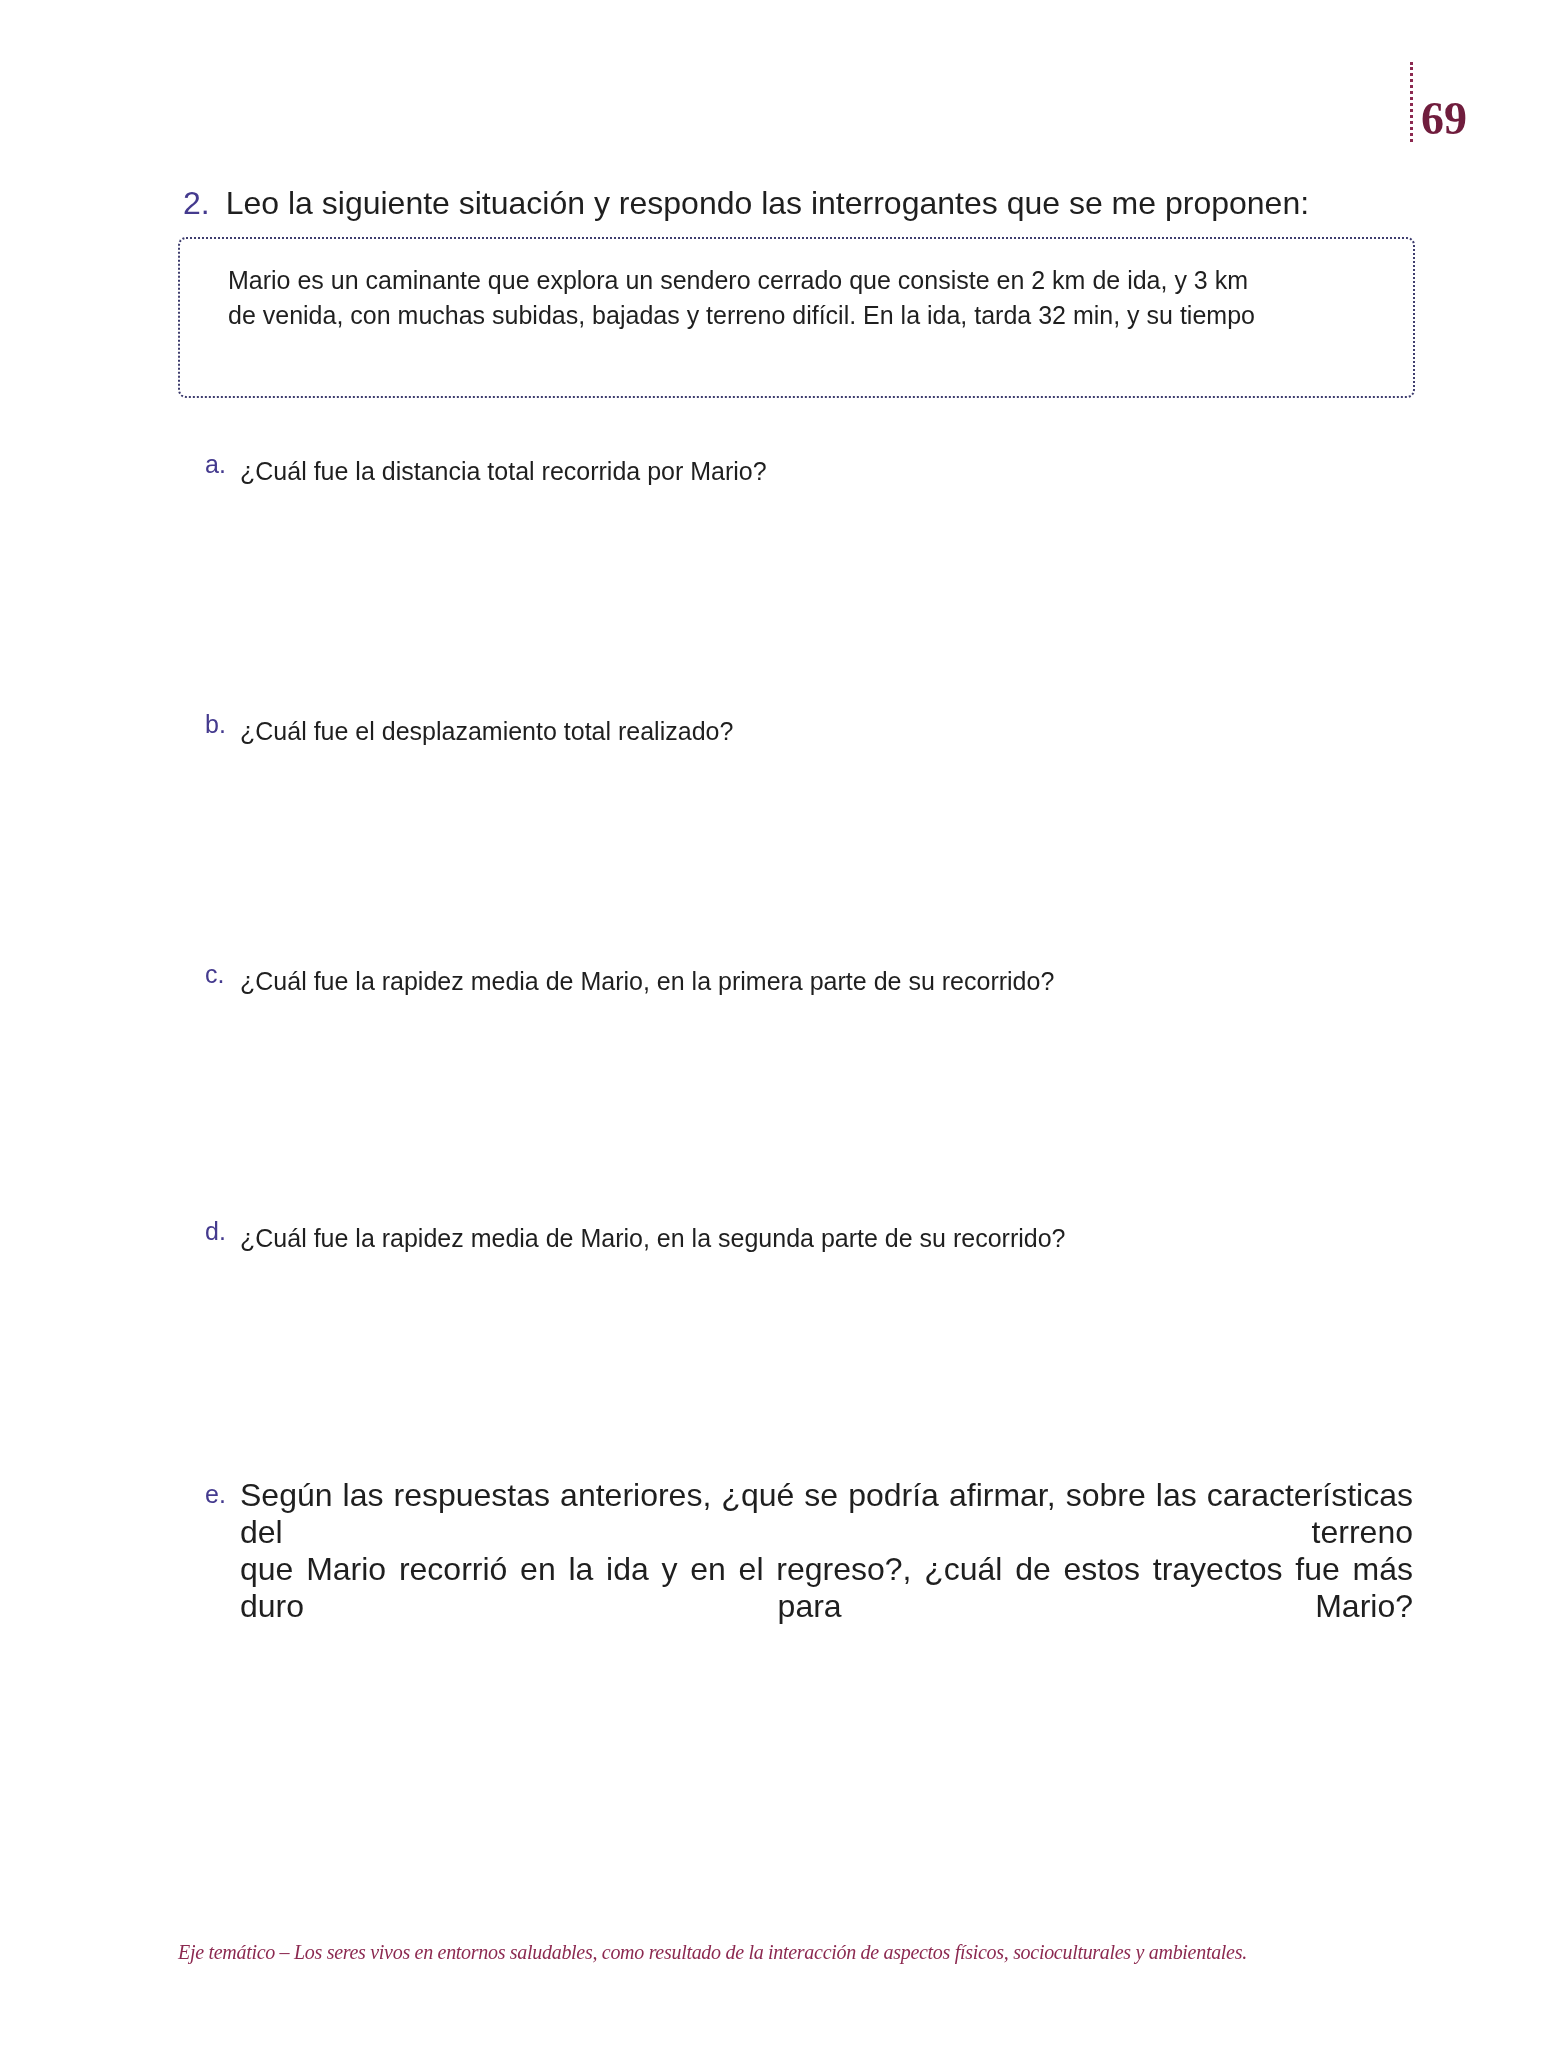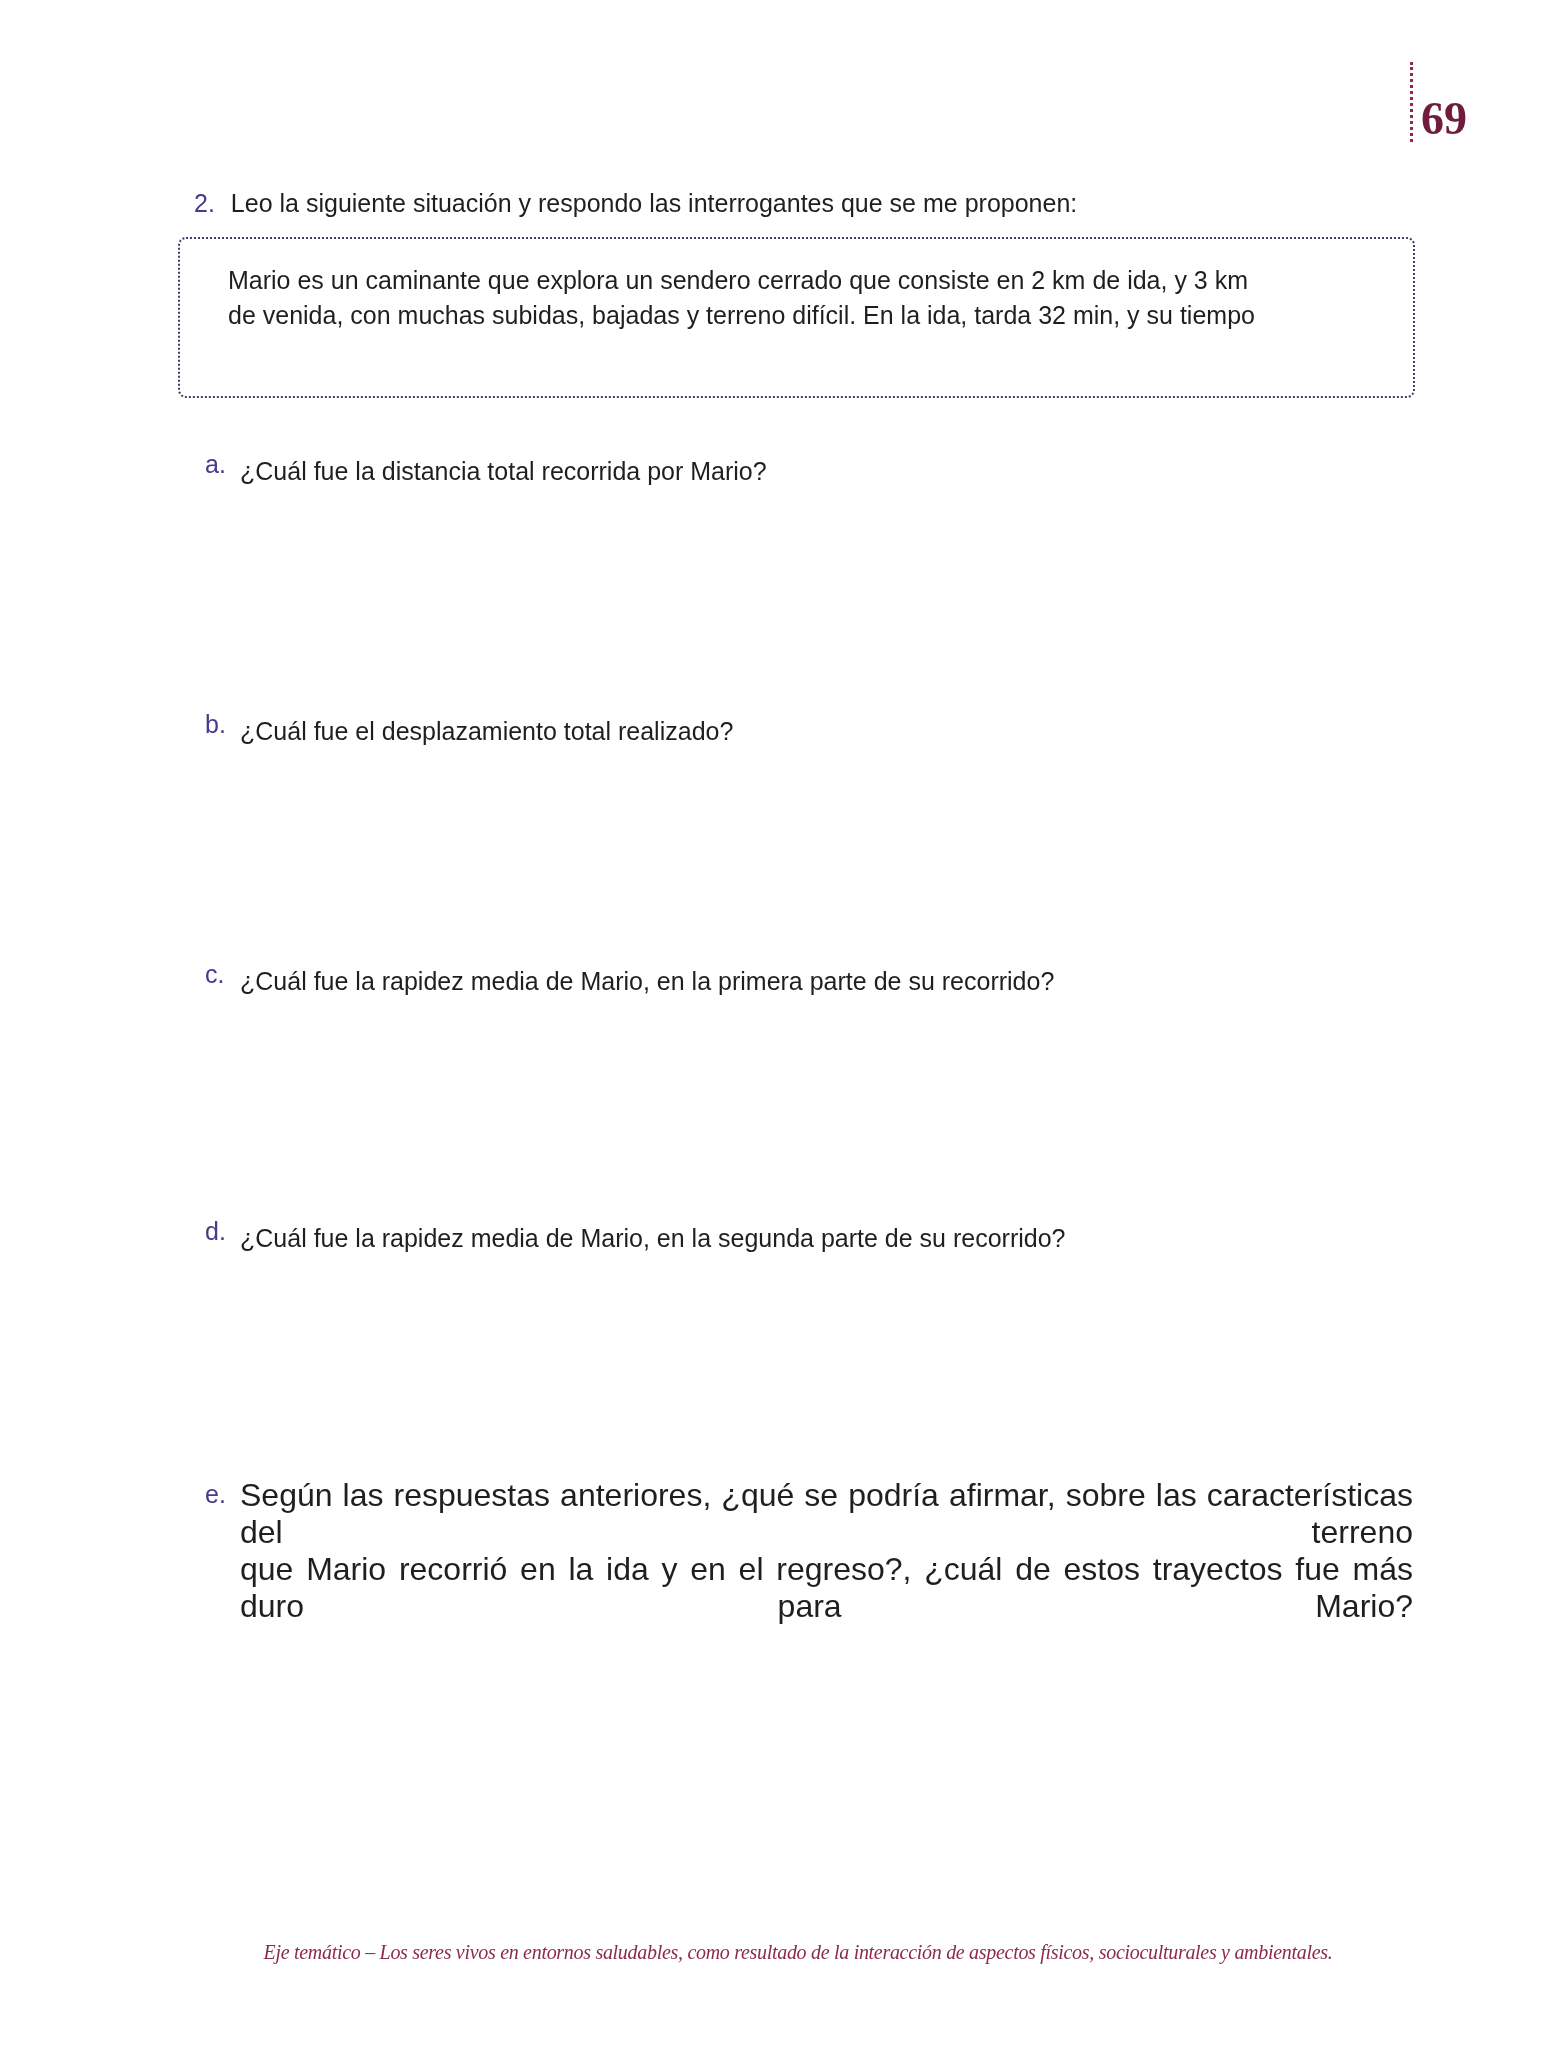--- a/index.html
+++ b/index.html
@@ -29,23 +29,23 @@
     font-family: "Liberation Serif", serif;
     font-weight: bold;
     font-size: 46px;
     line-height: 1;
     color: #701d3d;
   }
 
   
   .heading {
     position: absolute;
-    left: 194px;
+    left: 183px;
     top: 186px;
-    font-size: 25px;
+    font-size: 32px;
     line-height: 35px;
     white-space: nowrap;
   }
   .heading .marker {
     color: #443a8e;
     margin-right: 16px;
   }
 
   
   .info-box {
@@ -100,21 +100,20 @@
   .q-c { top: 957px; }
   .q-d { top: 1214px; }
   .q-e { top: 1477px; }
 
   
   .footer {
     position: absolute;
     left: 178px;
     top: 1941px;
     width: 1240px;
-    text-align: center;
     font-family: "Liberation Serif", serif;
     font-style: italic;
     font-size: 20px;
     letter-spacing: -0.3px;
     color: #8c2950;
   }
 </style>
 </head>
 <body>
 

